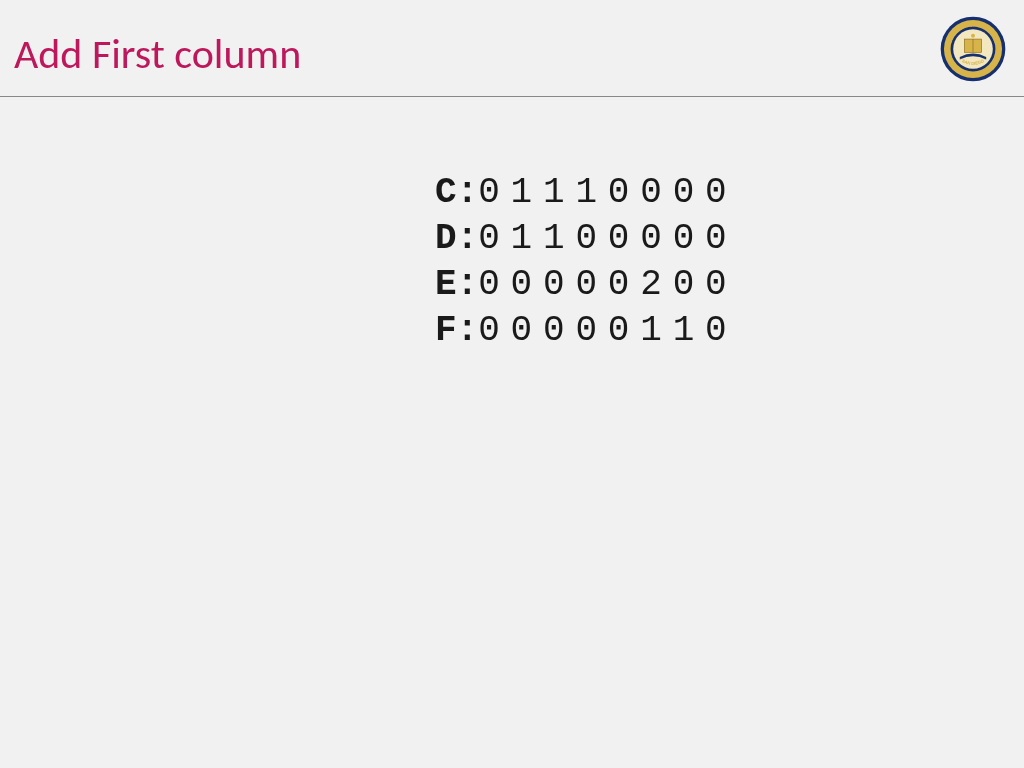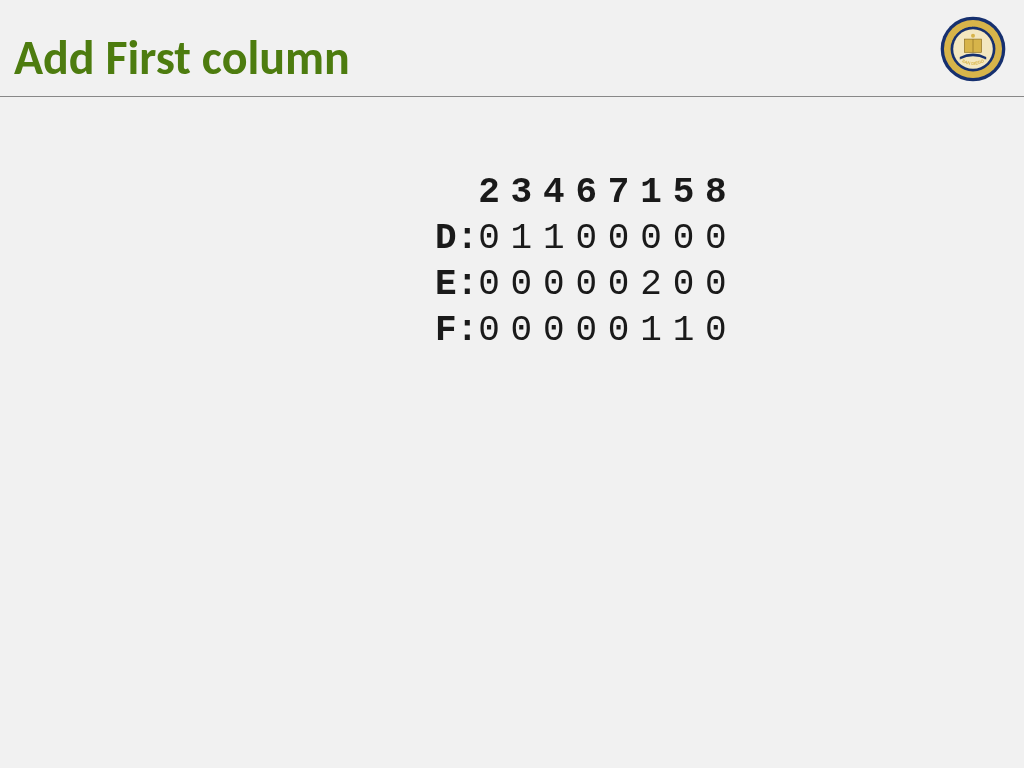--- a/index.html
+++ b/index.html
@@ -13,23 +13,23 @@
   }
   .header {
     position: relative;
     height: 96px;
     border-bottom: 1px solid #888;
   }
   .title {
     position: absolute;
     left: 14px;
     top: 28px;
-    font-size: 48px;
-    color: #4d7c0f;
-    font-weight: 700;
+    font-size: 42px;
+    color: #be185d;
+    font-weight: 400;
   }
   .seal {
     position: absolute;
     right: 18px;
     top: 16px;
     width: 66px;
     height: 66px;
   }
   .content {
     position: absolute;
@@ -80,21 +80,19 @@
         <textPath href="#arcTop" startOffset="50%" text-anchor="middle">UNIVERSITY OF CALIFORNIA</textPath>
       </text>
       <text font-family="Arial" font-size="6.5" fill="#d7b44a" font-weight="bold">
         <textPath href="#arcBot" startOffset="50%" text-anchor="middle">· SAN DIEGO ·</textPath>
       </text>
     </svg>
   </div>
 </div>
 
 <div class="content">
-  <div class="row header-row">
-    <span class="digits">23467158</span>
-  </div>
   <div id="rows-container">
+      <div class="row"><span class="label">C:</span><span class="digits">01110000</span></div>
       <div class="row"><span class="label">D:</span><span class="digits">01100000</span></div>
       <div class="row"><span class="label">E:</span><span class="digits">00000200</span></div>
       <div class="row"><span class="label">F:</span><span class="digits">00000110</span></div>
     </div>
 </div>
 
 </body></html>

